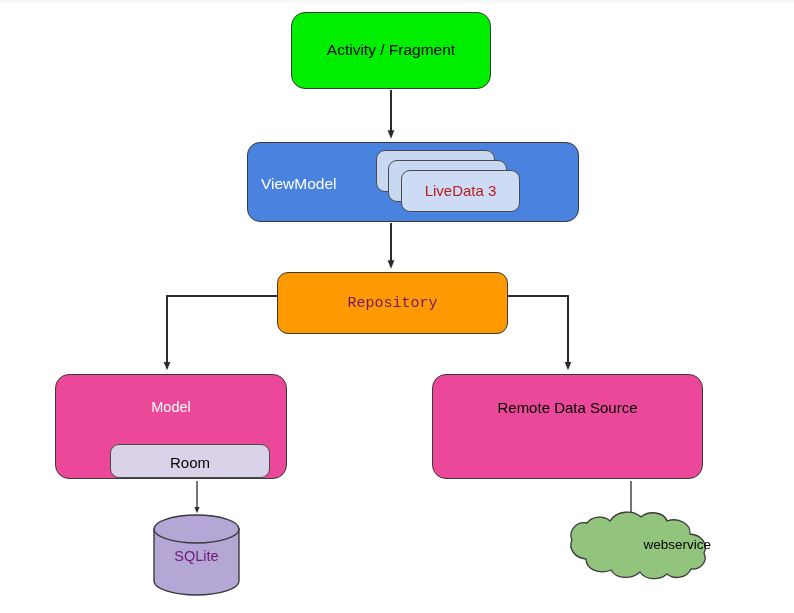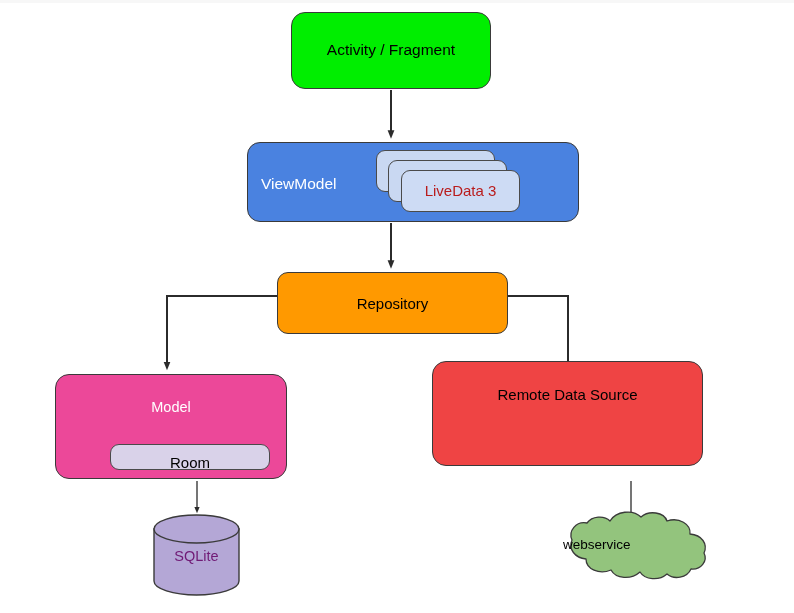--- a/index.html
+++ b/index.html
@@ -94,55 +94,56 @@
   
   #repository {
     left: 277px; top: 272px;
     width: 231px; height: 62px;
     background: #ff9900;
     border-radius: 11px;
   }
   #repository .node-label {
     top: 22px;
     font-size: 15px;
-    color: #000000;
+    color: #701a75;
+    font-family: Liberation Mono, monospace;
   }
   
   #model {
     left: 55px; top: 374px;
     width: 232px; height: 105px;
     background: #ec4899;
     border-radius: 14px;
   }
   #model .node-label {
     top: 24px;
     font-size: 14.5px;
     color: #ffffff;
   }
   
   #remote {
-    left: 432px; top: 361px;
+    left: 432px; top: 374px;
     width: 271px; height: 105px;
-    background: #ef4444;
+    background: #ec4899;
     border-radius: 14px;
     padding-left: 42px;
   }
   #remote .node-label {
     top: 24px;
     font-size: 15px;
     color: #000000;
   }
   
   .inner-box {
     position: absolute;
     box-sizing: border-box;
     background: #d9d2e9;
     border: 1.2px solid #4a4a4a;
     border-radius: 9px;
-    height: 26px;
+    height: 34px;
   }
   .inner-box .inner-label {
     position: absolute;
     left: 0; top: 9px;
     width: 100%;
     text-align: center;
     font-size: 15px;
     color: #000000;
     white-space: nowrap;
   }
@@ -173,21 +174,21 @@
   
   #webservice {
     position: absolute;
     left: 563px; top: 507px;
     width: 148px; height: 77px;
   }
   #webservice .cloud-label {
     position: absolute;
     left: 0; top: 30px;
     width: 100%;
-    text-align: left;
+    text-align: right;
     font-size: 13.5px;
     color: #000000;
     white-space: nowrap;
     pointer-events: none;
   }
 </style>
 </head>
 <body>
 
 <div class="topline"></div>

